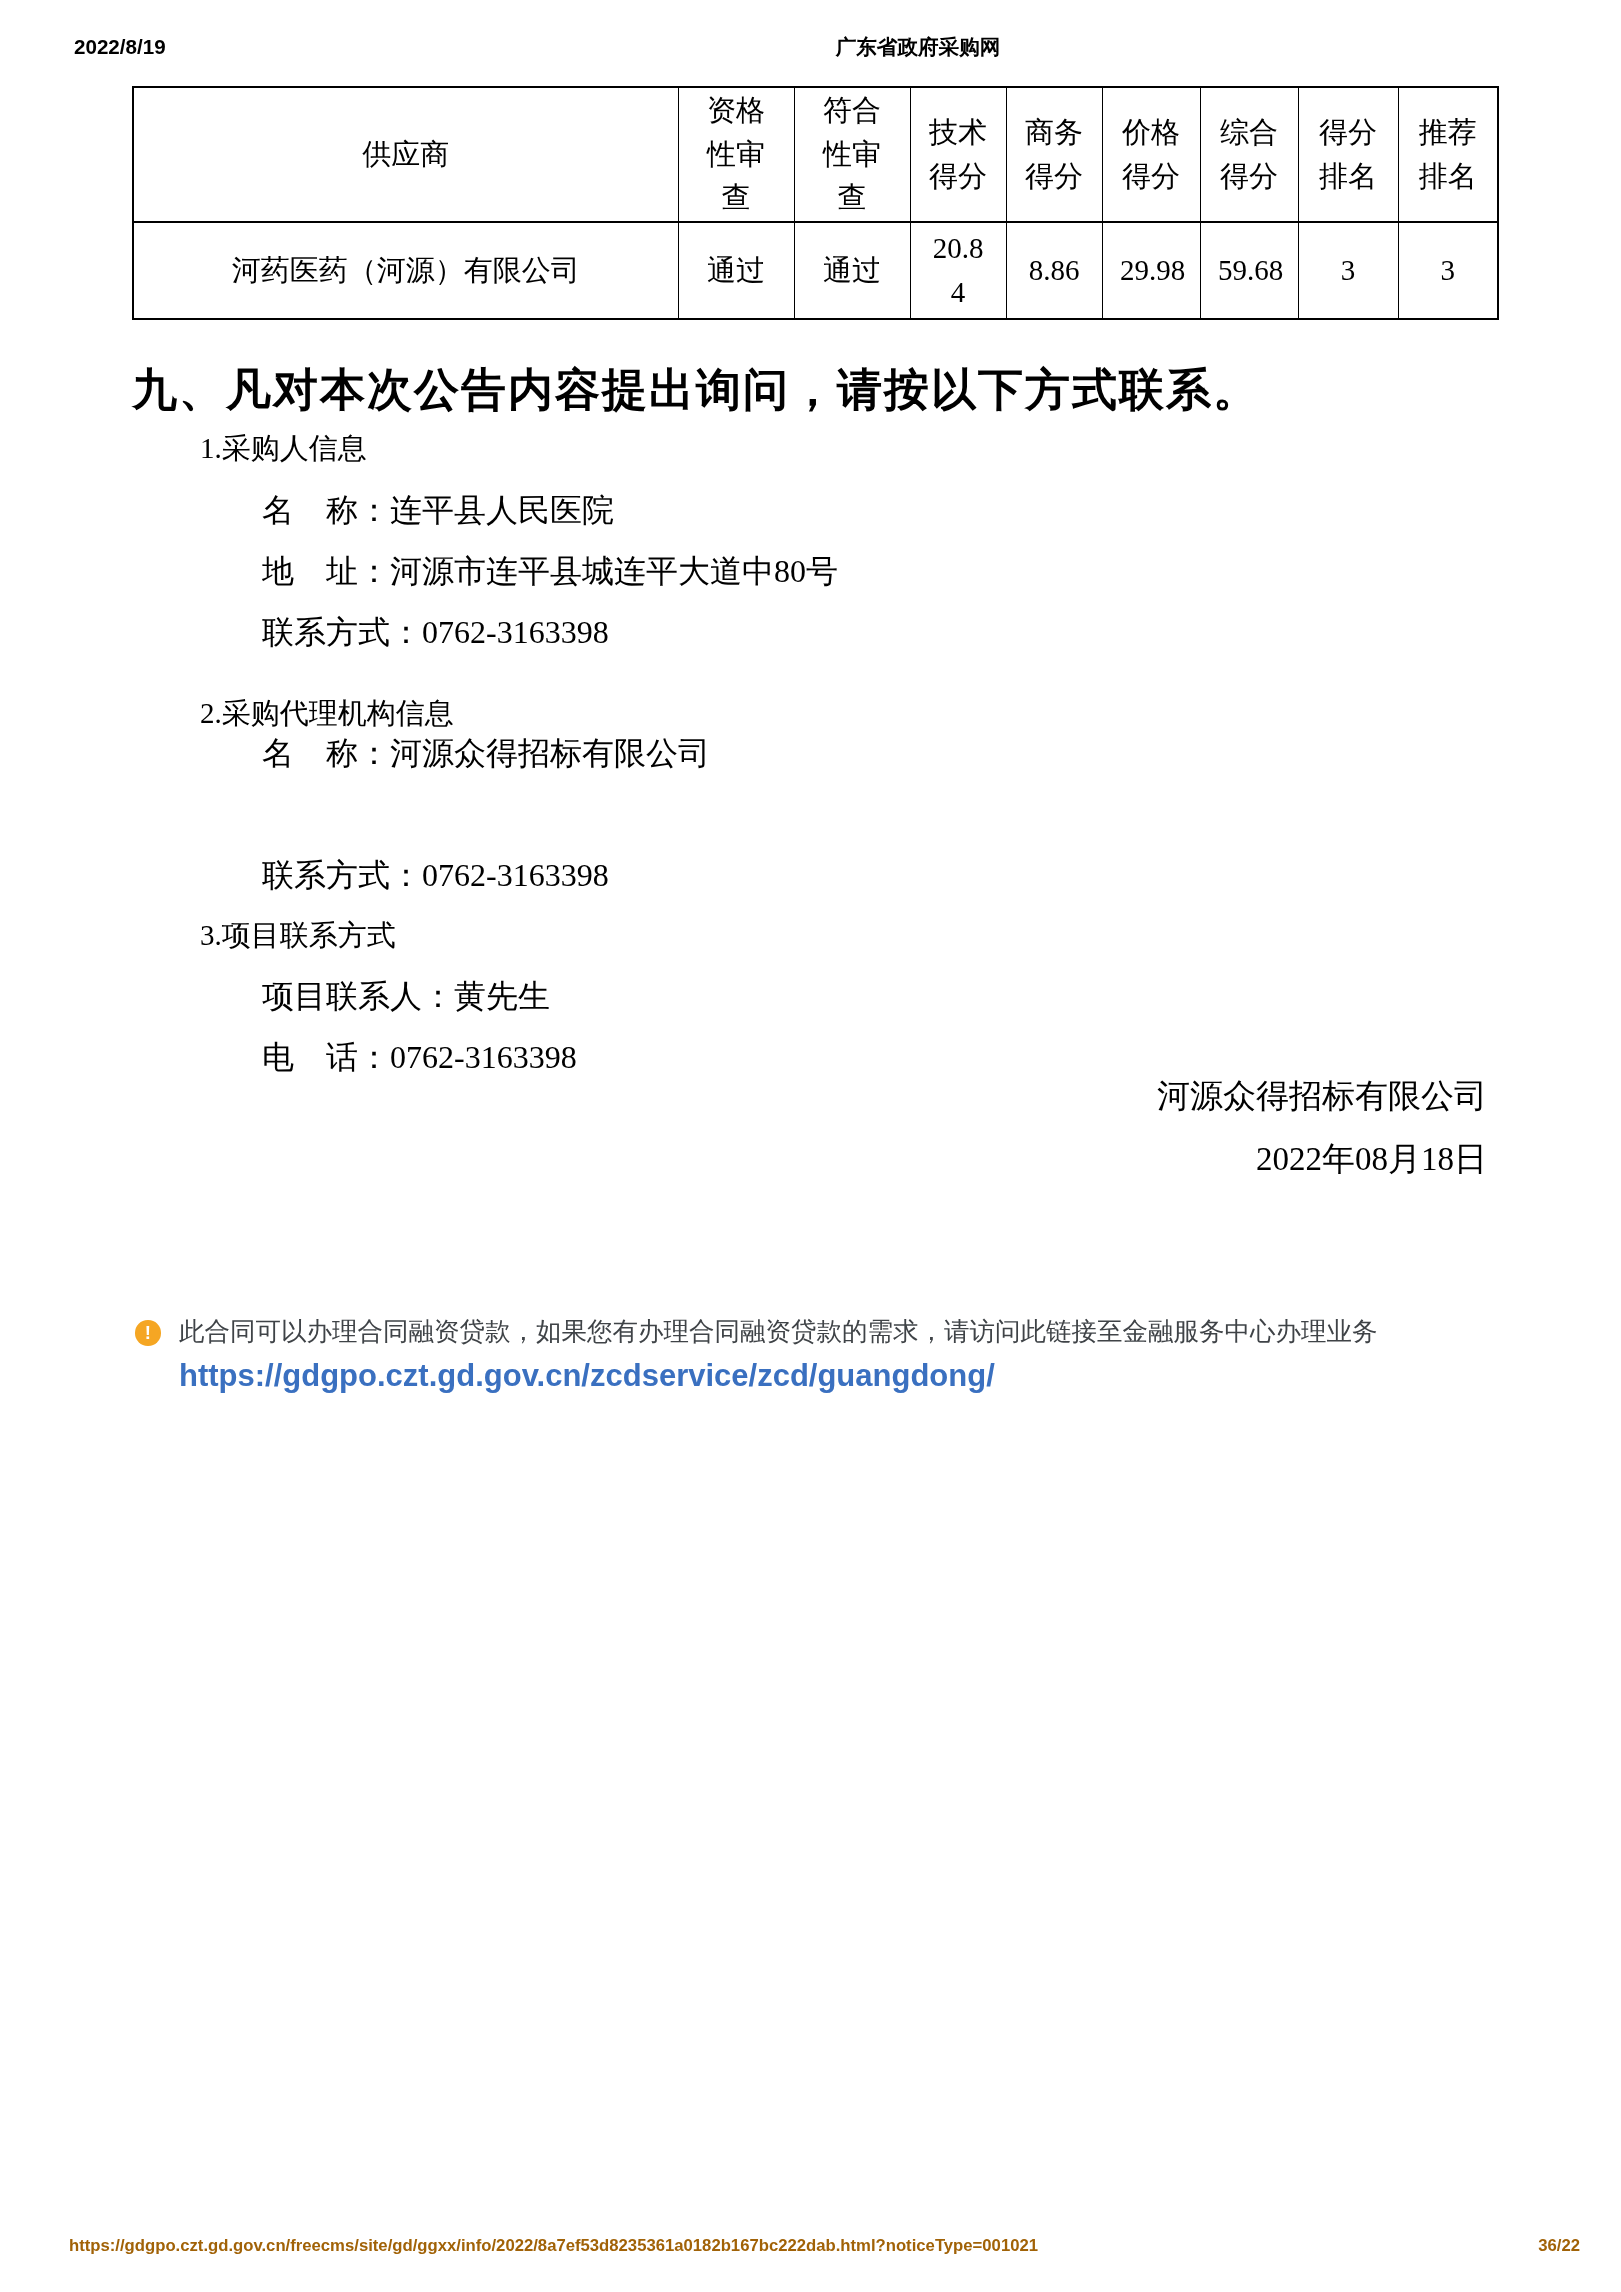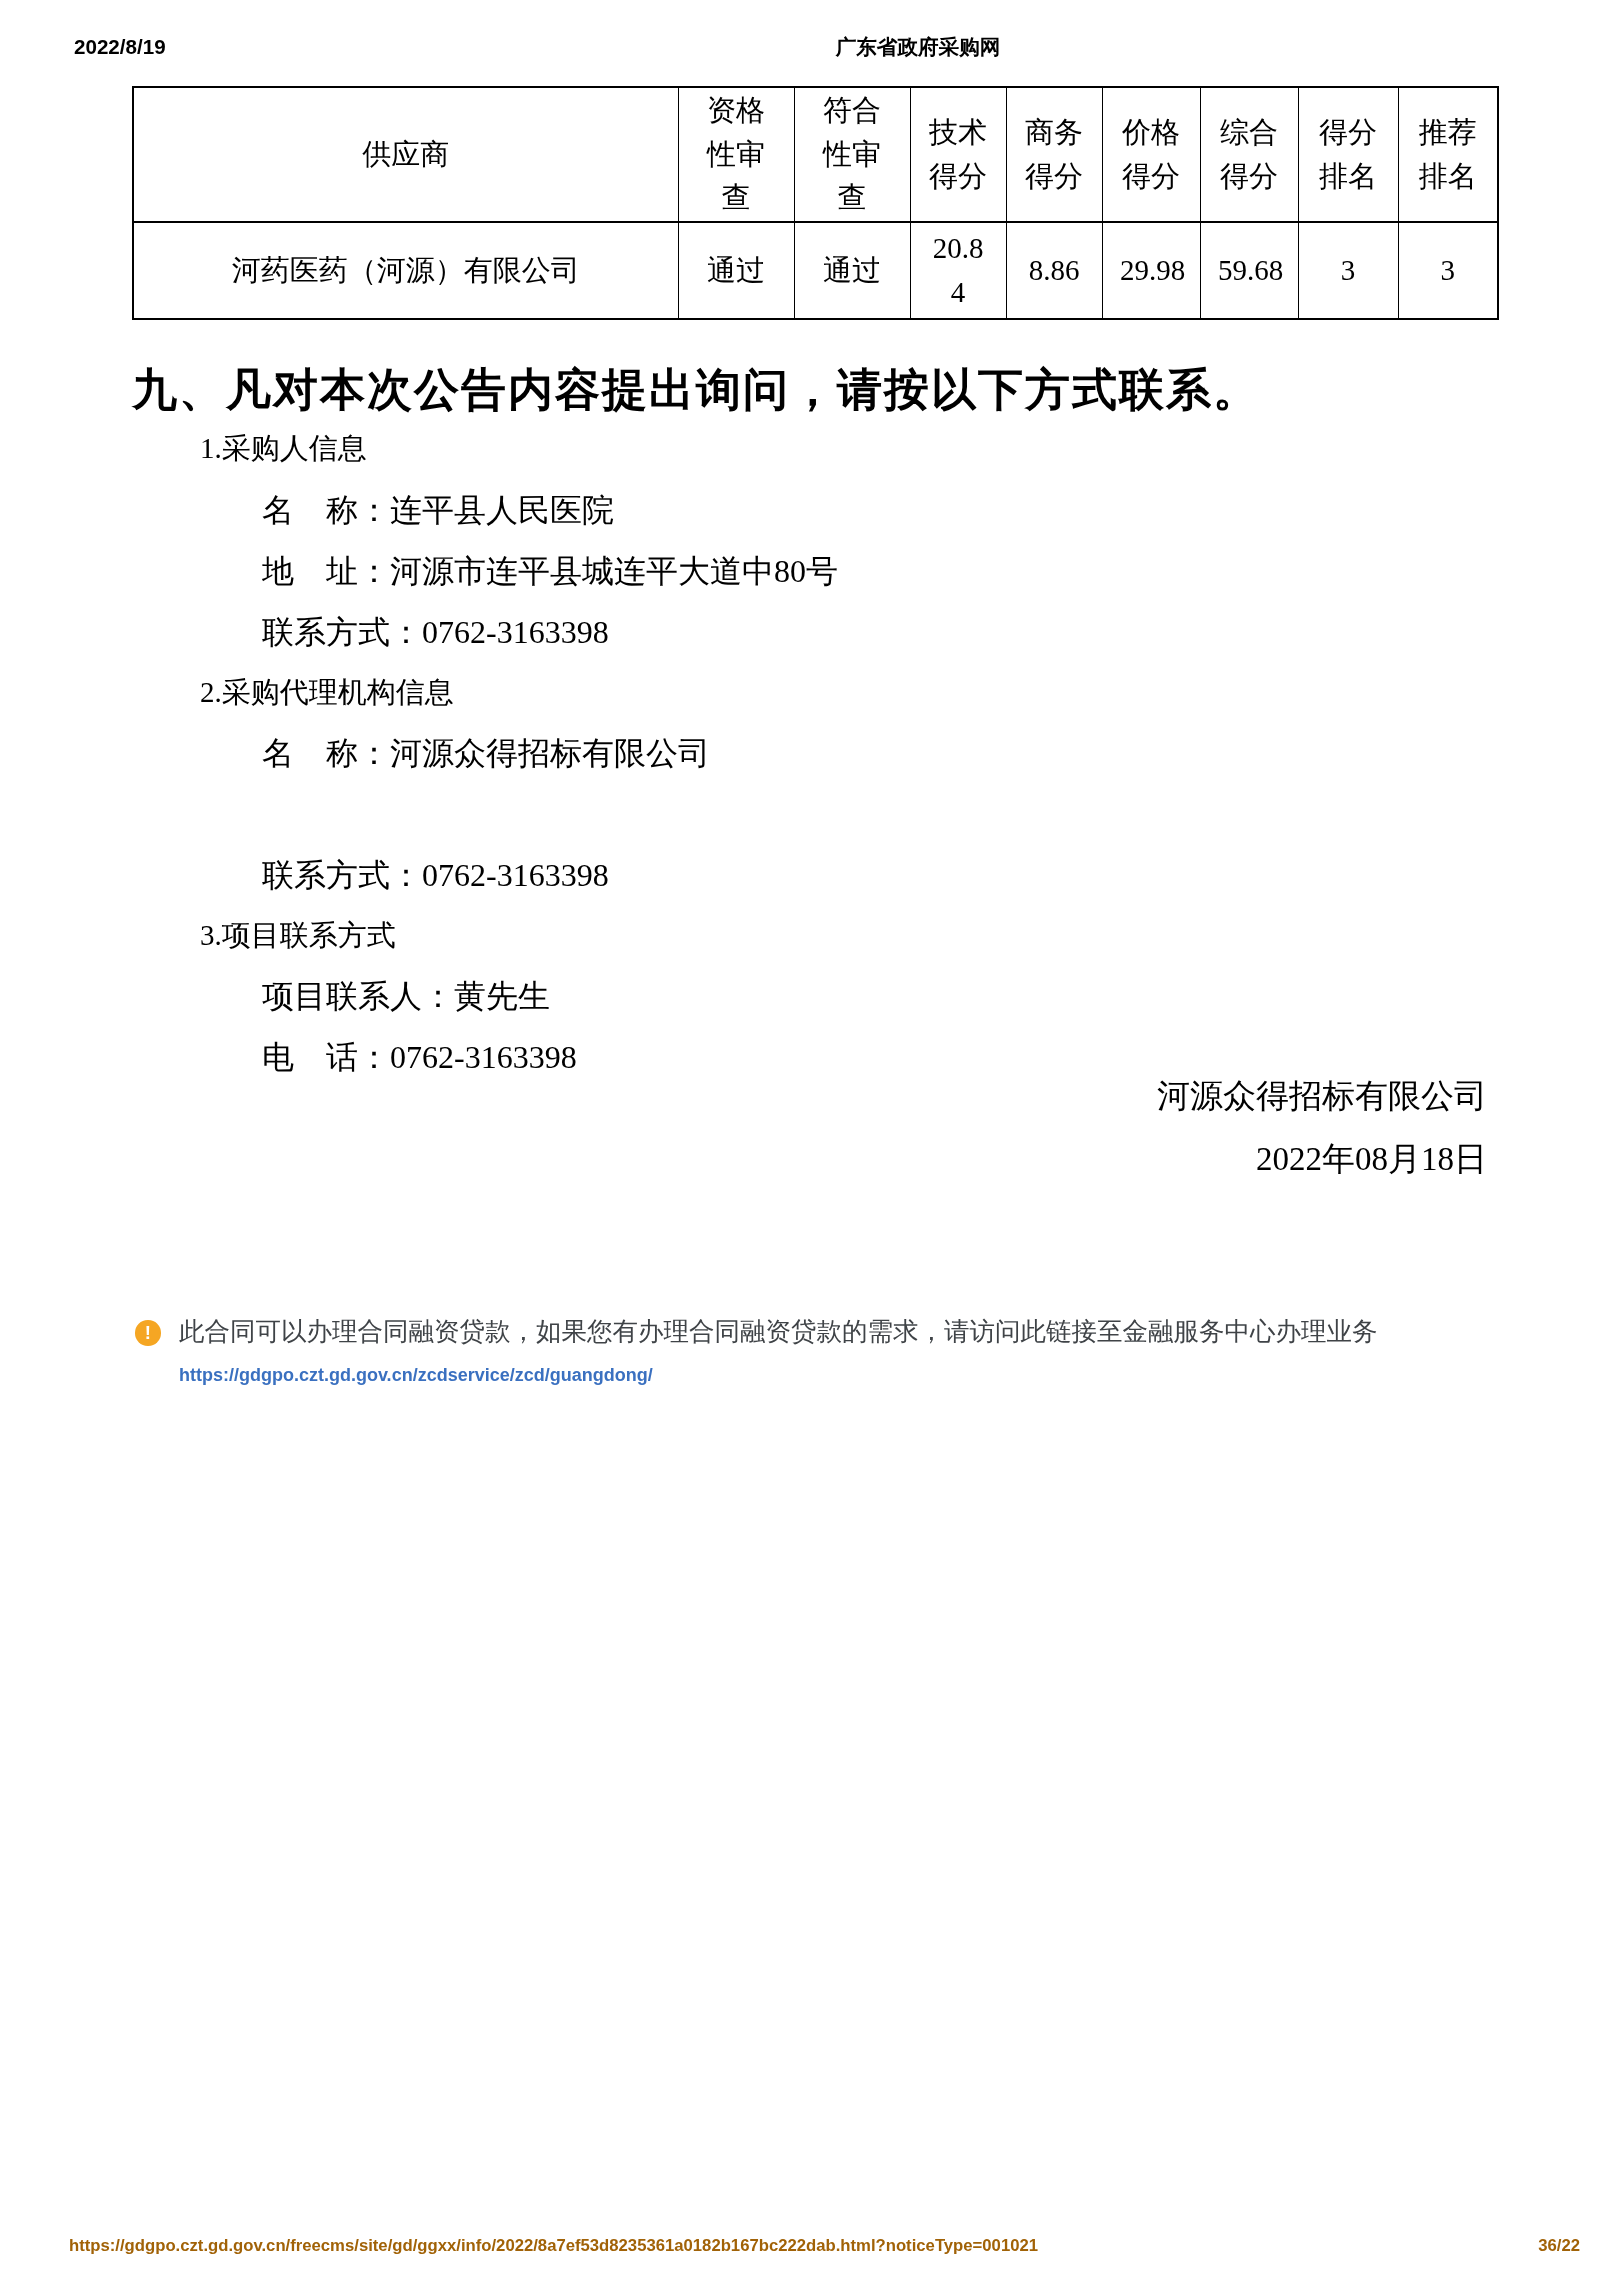--- a/index.html
+++ b/index.html
@@ -29,21 +29,21 @@
   .body-line{font-size:32px;}
   .sig-block{position:absolute;right:134px;text-align:right;line-height:1;font-size:33px;white-space:nowrap;}
 
   
   .notice-icon{position:absolute;left:135px;top:1320px;width:25.5px;height:25.5px;border-radius:50%;
                font-family:"Liberation Sans","DejaVu Sans",sans-serif;font-weight:bold;color:#fff;
                font-size:18.6px;text-align:center;line-height:26.5px;}
   .notice-text{position:absolute;left:179px;top:1319px;font-family:"Liberation Sans","DejaVu Sans",sans-serif;
                font-size:25.5px;font-weight:500;line-height:1;white-space:nowrap;}
   .notice-link{position:absolute;left:179px;top:1360px;font-family:"Liberation Sans","DejaVu Sans",sans-serif;
-               font-size:18px;font-weight:600;line-height:1;text-decoration:none;white-space:nowrap;margin-top:6px;}
+               font-size:31px;font-weight:600;line-height:1;text-decoration:none;white-space:nowrap;}
 
   
   .disclaimer{position:absolute;left:115px;top:1491px;width:1313px;
               font-family:"Liberation Sans","DejaVu Sans",sans-serif;font-weight:bold;color:#000;}
   .disclaimer-title{font-size:24.5px;line-height:1;margin:0 0 8.8px 0;}
   .disclaimer-body{font-size:24.5px;line-height:33px;margin:0;}
 </style>
 </head>
 <body>
 
@@ -92,21 +92,21 @@
     </tbody>
   </table>
 
   <div class="tline heading" style="left:132px;top:368px;">九、凡对本次公告内容提出询问，请按以下方式联系。</div>
 
   <div class="tline item-title" style="left:200px;top:434px;">1.采购人信息</div>
   <div class="tline body-line" style="left:262px;top:494px;">名　称：连平县人民医院</div>
   <div class="tline body-line" style="left:262px;top:555px;">地　址：河源市连平县城连平大道中80号</div>
   <div class="tline body-line" style="left:262px;top:616px;">联系方式：0762-3163398</div>
 
-  <div class="tline item-title" style="left:200px;top:678px;">2.采购代理机构信息</div>
+  <div class="tline item-title" style="left:200px;top:699px;">2.采购代理机构信息</div>
   <div class="tline body-line" style="left:262px;top:737px;">名　称：河源众得招标有限公司</div>
   <div class="tline body-line" style="left:262px;top:859px;">联系方式：0762-3163398</div>
 
   <div class="tline item-title" style="left:200px;top:921px;">3.项目联系方式</div>
   <div class="tline body-line" style="left:262px;top:980px;">项目联系人：黄先生</div>
   <div class="tline body-line" style="left:262px;top:1041px;">电　话：0762-3163398</div>
 
   <div class="sig-block" style="top:1080px;">河源众得招标有限公司</div>
   <div class="sig-block" style="top:1143px;">2022年08月18日</div>
 

